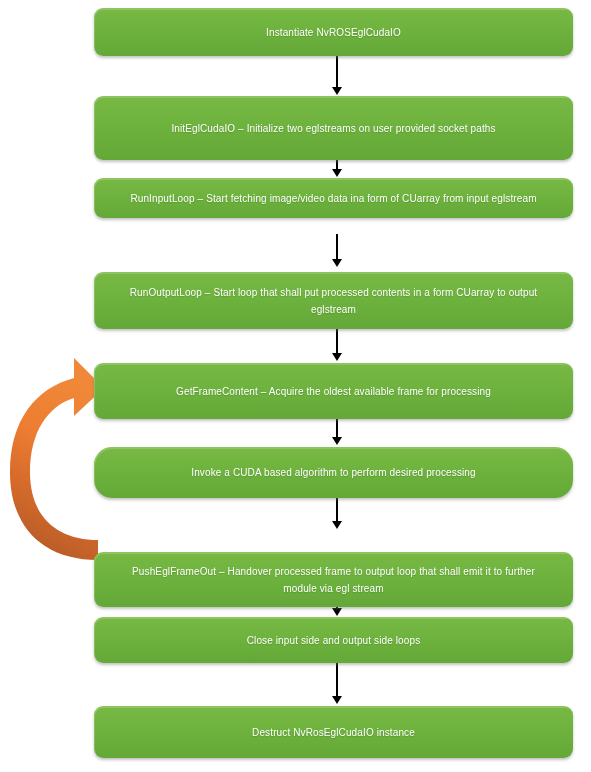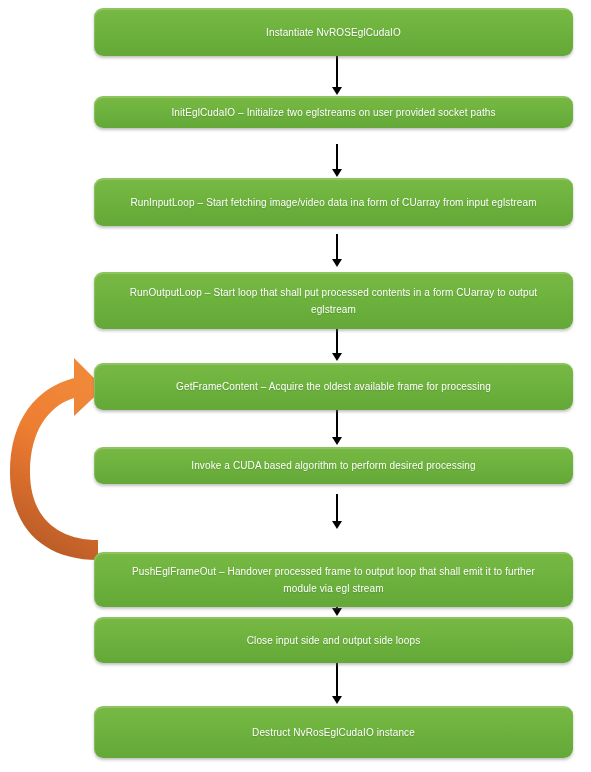--- a/index.html
+++ b/index.html
@@ -145,37 +145,37 @@
 
   <div class="connector" style="top:663px;height:43px;">
     <span class="shaft" style="height:35px;"></span>
     <span class="head" style="top:33px;"></span>
   </div>
 
   <div class="node" style="top:8px;height:48px;">
     <span class="label">Instantiate NvROSEglCudaIO</span>
   </div>
 
-  <div class="node" style="top:96px;height:32px;">
+  <div class="node" style="top:96px;height:64px;">
     <span class="label">InitEglCudaIO – Initialize two eglstreams on user provided socket paths</span>
   </div>
 
-  <div class="node" style="top:178px;height:48px;">
+  <div class="node" style="top:178px;height:40px;">
     <span class="label">RunInputLoop – Start fetching image/video data ina form of CUarray  from input eglstream</span>
   </div>
 
   <div class="node" style="top:272px;height:57px;">
     <span class="label">RunOutputLoop – Start loop that shall put processed contents in a form CUarray to output eglstream</span>
   </div>
 
-  <div class="node" style="top:363px;height:47px;">
+  <div class="node" style="top:363px;height:56px;">
     <span class="label">GetFrameContent – Acquire the oldest available frame for processing</span>
   </div>
 
-  <div class="node" style="top:447px;height:37px;">
+  <div class="node" style="top:447px;height:51px;border-radius:18px;">
     <span class="label">Invoke a CUDA based algorithm to perform desired processing</span>
   </div>
 
   <div class="node" style="top:552px;height:55px;">
     <span class="label">PushEglFrameOut – Handover processed frame to output loop that shall emit it to further module via egl stream</span>
   </div>
 
   <div class="node" style="top:617px;height:46px;">
     <span class="label">Close input side and output side loops</span>
   </div>

